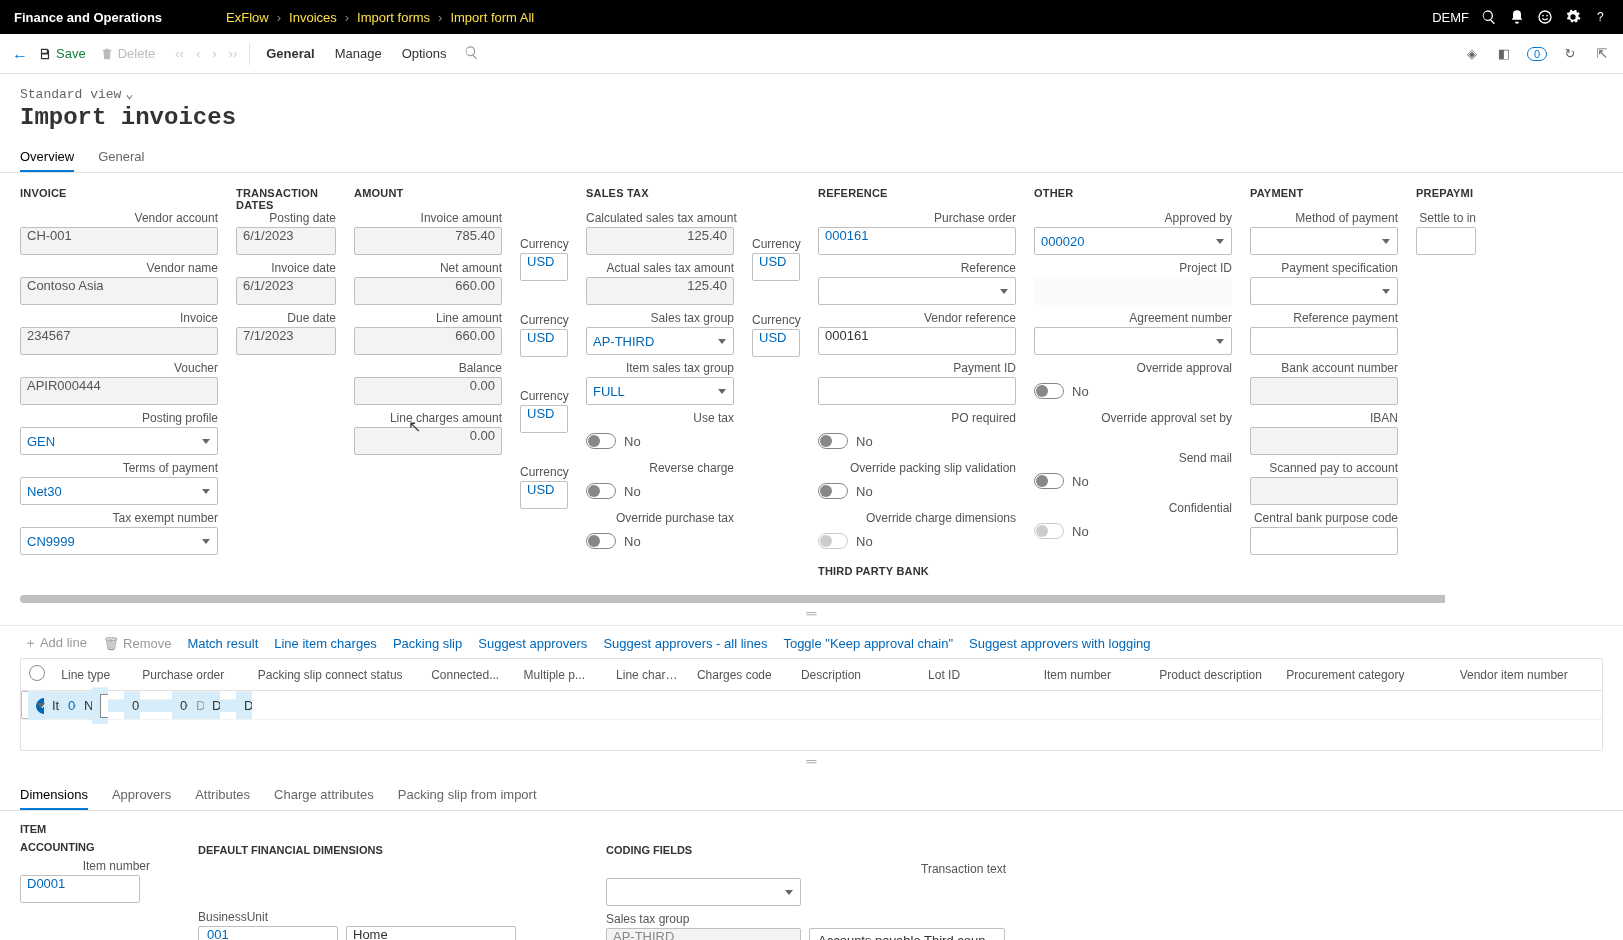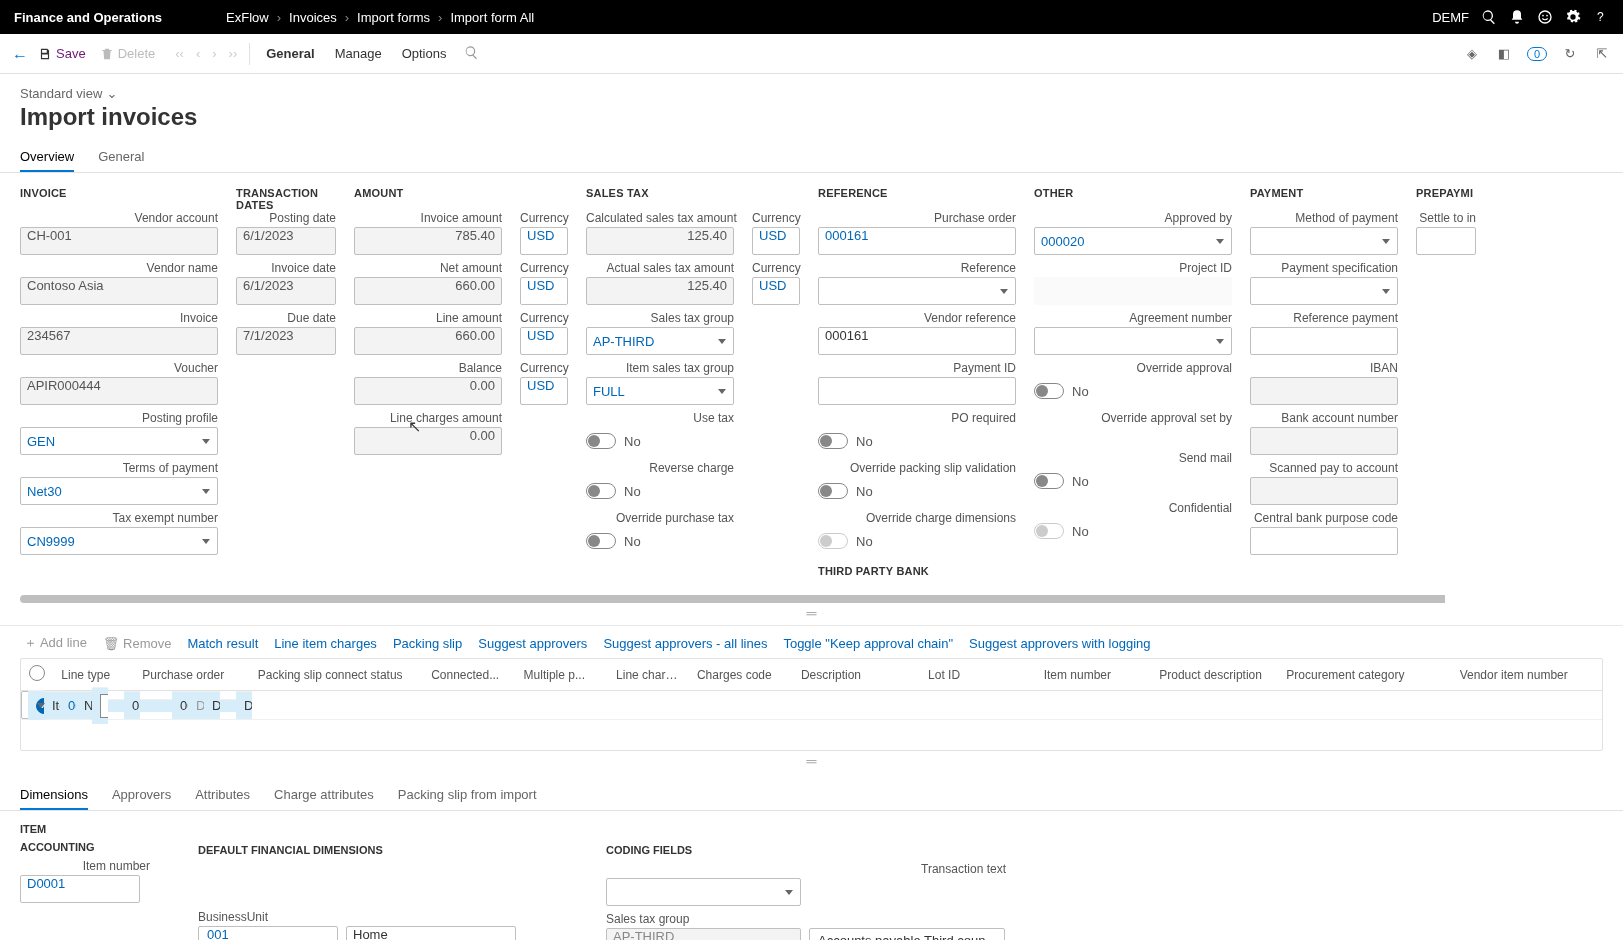--- a/index.html
+++ b/index.html
@@ -1,42 +1,42 @@
 <!DOCTYPE html>
 <html><head>
 <meta charset="utf-8">
 <style>
   * { box-sizing: border-box; margin: 0; padding: 0; }
   body { font-family: "Segoe UI", Arial, sans-serif; font-size: 13px; color: #333; background: #fff; overflow-x: hidden; }
   
   
   .topbar { background: #000; color: #fff; height: 34px; display: flex; align-items: center; padding: 0 14px; font-size: 13px; }
   .topbar .brand { font-weight: 600; margin-right: 64px; }
-  .topbar .crumb { color: #ffffff; display: inline-block; }
+  .topbar .crumb { color: #fde047; display: inline-block; }
   .topbar .chev { margin: 0 8px; color: #888; }
   .topbar .spacer { flex: 1; }
   .topbar .right-item { margin-left: 12px; display: inline-flex; align-items: center; cursor: pointer; }
   .topbar svg { width: 16px; height: 16px; fill: #fff; }
   
   
   .actionbar { height: 40px; border-bottom: 1px solid #e1e1e1; display: flex; align-items: center; padding: 0 12px; }
   .actionbar .back-arrow { color: #0078d4; margin-right: 10px; cursor: pointer; font-size: 16px; }
-  .actionbar .btn { display: inline-flex; align-items: center; margin-right: 14px; cursor: pointer; color: #701a75; }
+  .actionbar .btn { display: inline-flex; align-items: center; margin-right: 14px; cursor: pointer; color: #15803d; }
   .actionbar .btn svg { width: 14px; height: 14px; margin-right: 4px; }
   .actionbar .nav-arrows span { color: #ccc; margin: 0 6px; cursor: pointer; }
   .actionbar .tab { margin: 0 10px; cursor: pointer; color: #333; }
   .actionbar .tab.active { font-weight: 600; }
   .actionbar .sep { width: 1px; height: 22px; background: #e1e1e1; margin: 0 6px; }
   .actionbar .search-small { color: #999; margin-left: 8px; cursor: pointer; }
   .actionbar .right { margin-left: auto; display: flex; align-items: center; gap: 14px; }
   .actionbar .right .ico { width: 18px; height: 18px; cursor: pointer; color: #666; display:inline-flex; align-items:center; justify-content:center; }
   .badge-0 { border: 1px solid #0078d4; color:#0078d4; border-radius: 9px; padding: 0 6px; font-size: 11px; }
   
   
-  .page-head { padding: 12px 20px 4px 20px; }
+  .page-head { padding: 12px 20px 4px 20px; font-family: Liberation Mono, monospace; }
   .view-label { color: #666; font-size: 13px; }
   .view-label .caret { margin-left: 4px; }
   .page-title { font-size: 24px; font-weight: 600; margin-top: 2px; }
   
   
   .inner-tabs { display: flex; border-bottom: 1px solid #e1e1e1; padding: 0 20px; margin-top: 8px; gap: 24px; }
   .inner-tab { padding: 6px 0; cursor: pointer; color: #666; border-bottom: 2px solid transparent; }
   .inner-tab.active { color: #000; border-bottom: 2px solid #0078d4; }
   
   
@@ -58,21 +58,21 @@
   .toggle { width: 30px; height: 16px; border:1px solid #888; border-radius: 8px; background: #fff; margin-right: 8px; position: relative; cursor:pointer; }
   .toggle .knob { position:absolute; left:1px; top:1px; width:12px; height:12px; border-radius:50%; background:#888; }
   .toggle.disabled { border-color:#ccc; }
   .toggle.disabled .knob { background:#ccc; }
   .toggle-label { color:#555; font-size:13px; }
   
   
   .w-200 { width: 198px; }
   .w-100 { width: 100px; }
   .w-150 { width: 148px; }
-  .w-50  { width: 48px; }
+  .w-50  { width: 48px; gap: 26px; }
   
   
   .h-scroll { height: 8px; background: linear-gradient(to right, #bfbfbf 0%, #bfbfbf 90%, #fff 90%); margin: 0 20px; border-radius: 4px; }
   
   
   .grid-toolbar { display: flex; align-items: center; gap: 16px; padding: 8px 20px 6px 24px; border-top:1px solid #e8e8e8; margin-top:4px;}
   .grid-toolbar .gt-btn { color:#999; cursor:pointer; font-size:13px; }
   .grid-toolbar .gt-link { color:#0067b8; cursor:pointer; font-size:13px; }
   
   
@@ -443,25 +443,25 @@
       </div>
     <div class="fld">
         <label>Payment specification</label>
         <div class="sel"></div>
       </div>
     <div class="fld">
         <label>Reference payment</label>
         <div class="inp"></div>
       </div>
     <div class="fld">
+        <label>Bank account number</label>
+        <div class="inp ro"></div>
+      </div>
+    <div class="fld">
         <label>IBAN</label>
-        <div class="inp ro"></div>
-      </div>
-    <div class="fld">
-        <label>Bank account number</label>
         <div class="inp ro"></div>
       </div>
     <div class="fld">
         <label>Scanned pay to account</label>
         <div class="inp ro"></div>
       </div>
     <div class="fld">
         <label>Central bank purpose code</label>
         <div class="inp"></div>
       </div>

